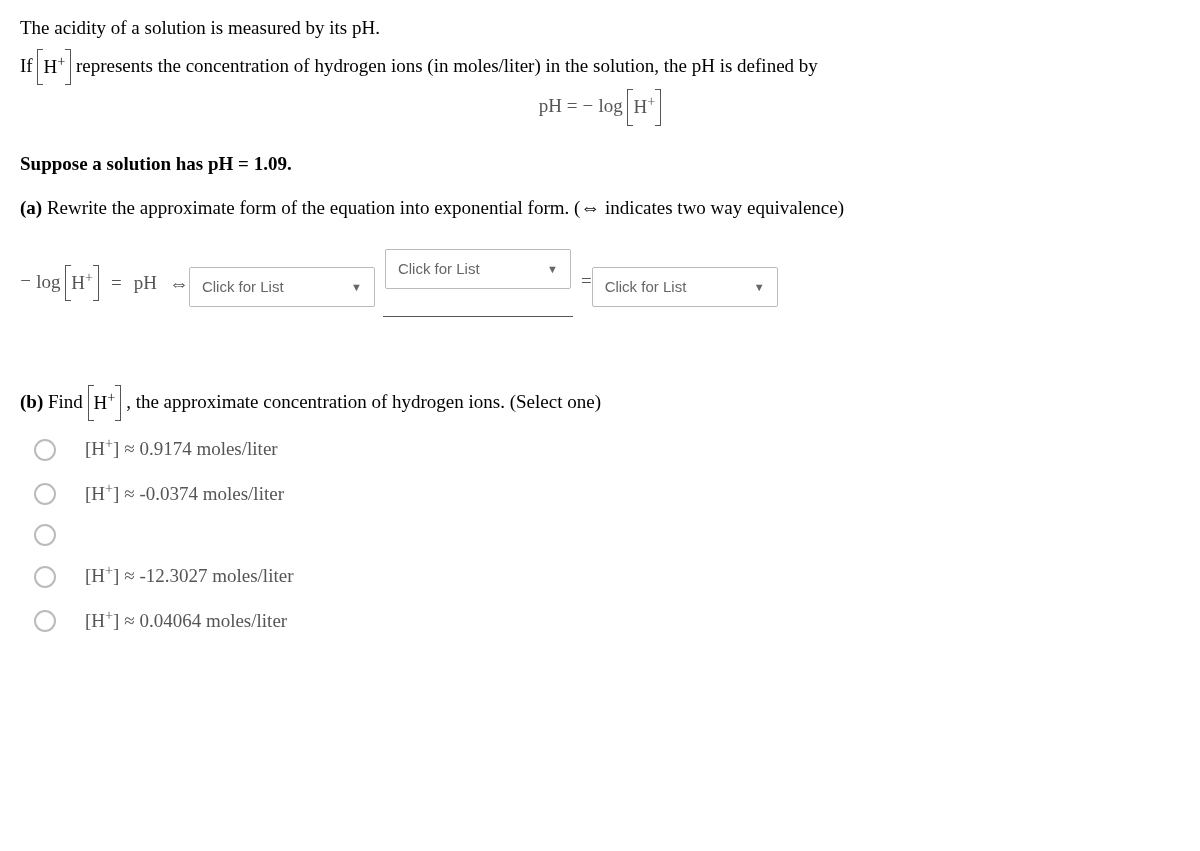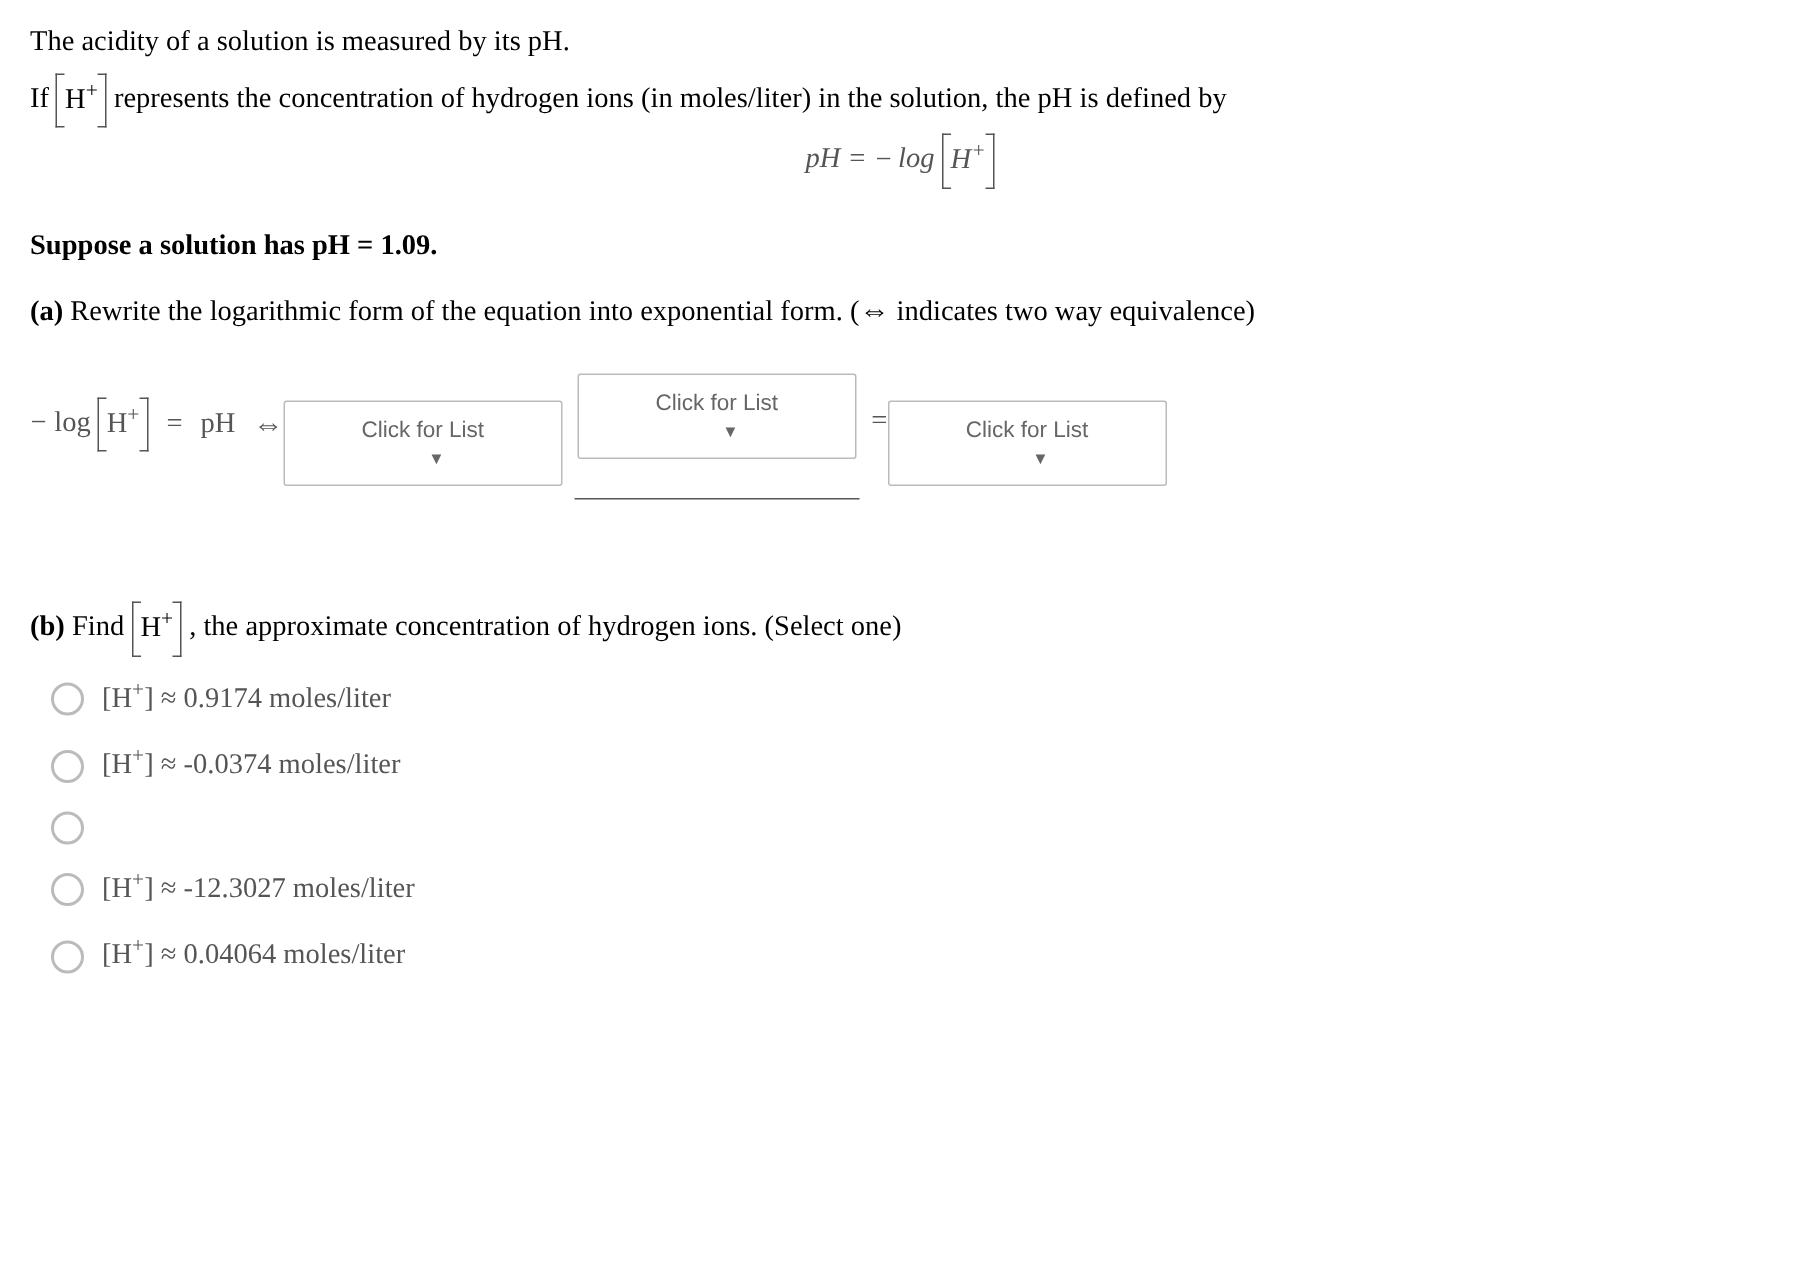--- a/index.html
+++ b/index.html
@@ -23,21 +23,21 @@
     position: absolute;
     top: -2px;
     bottom: -2px;
     width: 5px;
     border-top: 1px solid #555;
     border-bottom: 1px solid #555;
   }
   .bracket::before { left: 0; border-left: 1px solid #555; }
   .bracket::after { right: 0; border-right: 1px solid #555; }
   .sup { font-size: 0.75em; vertical-align: super; line-height: 0; }
-  .center-eq { text-align: center; margin: 8px 0 26px 0; font-style: italic; }
+  .center-eq { text-align: center; margin: 8px 0 26px 0; }
   .eq-row {
     display: flex;
     align-items: flex-start;
     flex-wrap: nowrap;
     gap: 0;
     margin: 26px 0 70px 0;
   }
   .eq-group {
     display: flex;
     align-items: center;
@@ -51,21 +51,20 @@
     justify-content: space-between;
     border: 1px solid #bbb;
     border-radius: 2px;
     padding: 8px 12px;
     font-family: Arial, sans-serif;
     font-size: 15px;
     color: #666;
     min-width: 160px;
     cursor: pointer;
     background: #fff;
-    flex-direction: column;
   }
   .dropdown .caret {
     font-size: 11px;
     margin-left: 18px;
     color: #666;
   }
   .stack {
     display: flex;
     flex-direction: column;
     align-items: center;
@@ -76,21 +75,21 @@
     border-bottom: 1px solid #555;
     width: 190px;
     height: 1.1em;
     margin: 0 8px;
     vertical-align: middle;
   }
   .radio-list { margin: 10px 0 0 14px; }
   .radio-item {
     display: flex;
     align-items: center;
-    gap: 12px;
+    gap: 29px;
     margin: 16px 0;
   }
   .radio {
     display: inline-block;
     width: 18px;
     height: 18px;
     border: 2px solid #bbb;
     border-radius: 50%;
     flex: 0 0 auto;
   }
@@ -106,21 +105,21 @@
   <span>If </span><span class="bracket"><span>H</span><span class="sup">+</span></span><span> represents the concentration of hydrogen ions (in moles/liter) in the solution, the pH is defined by</span>
 </div>
 
 <div class="center-eq">
   <span>pH</span><span> = </span><span class="minus">−</span><span> log </span><span class="bracket"><span>H</span><span class="sup">+</span></span>
 </div>
 
 <div class="para" style="margin-top:16px;margin-bottom:14px;font-weight:bold;">Suppose a solution has pH = 1.09.</div>
 
 <div class="para">
-  <b>(a)</b><span> Rewrite the logarithmic form of the equation into exponential form. (</span><span class="iff">⇔</span><span> indicates two way equivalence)</span>
+  <b>(a)</b><span> Rewrite the approximate form of the equation into exponential form. (</span><span class="iff">⇔</span><span> indicates two way equivalence)</span>
 </div>
 
 <div class="eq-row">
   <div class="eq-group">
     <span><span class="minus">−</span><span> log </span><span class="bracket"><span>H</span><span class="sup">+</span></span></span>
     <span>=</span>
     <span>pH</span>
     <span class="iff">⇔</span>
   </div>
 

